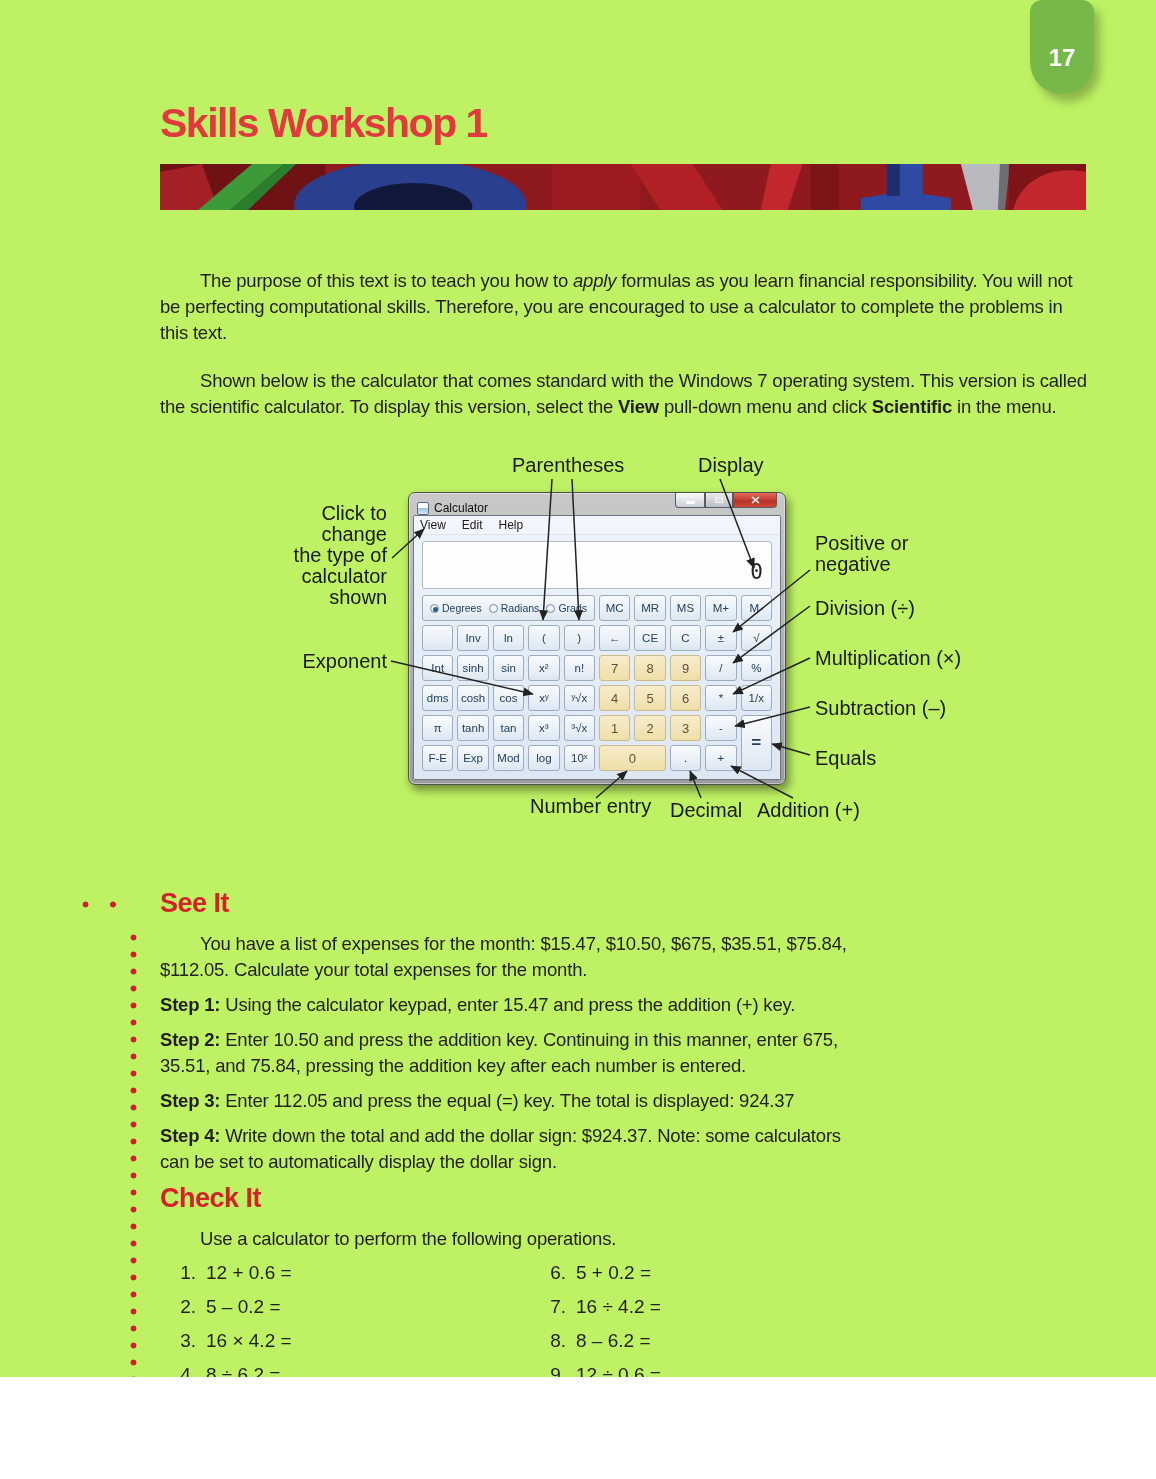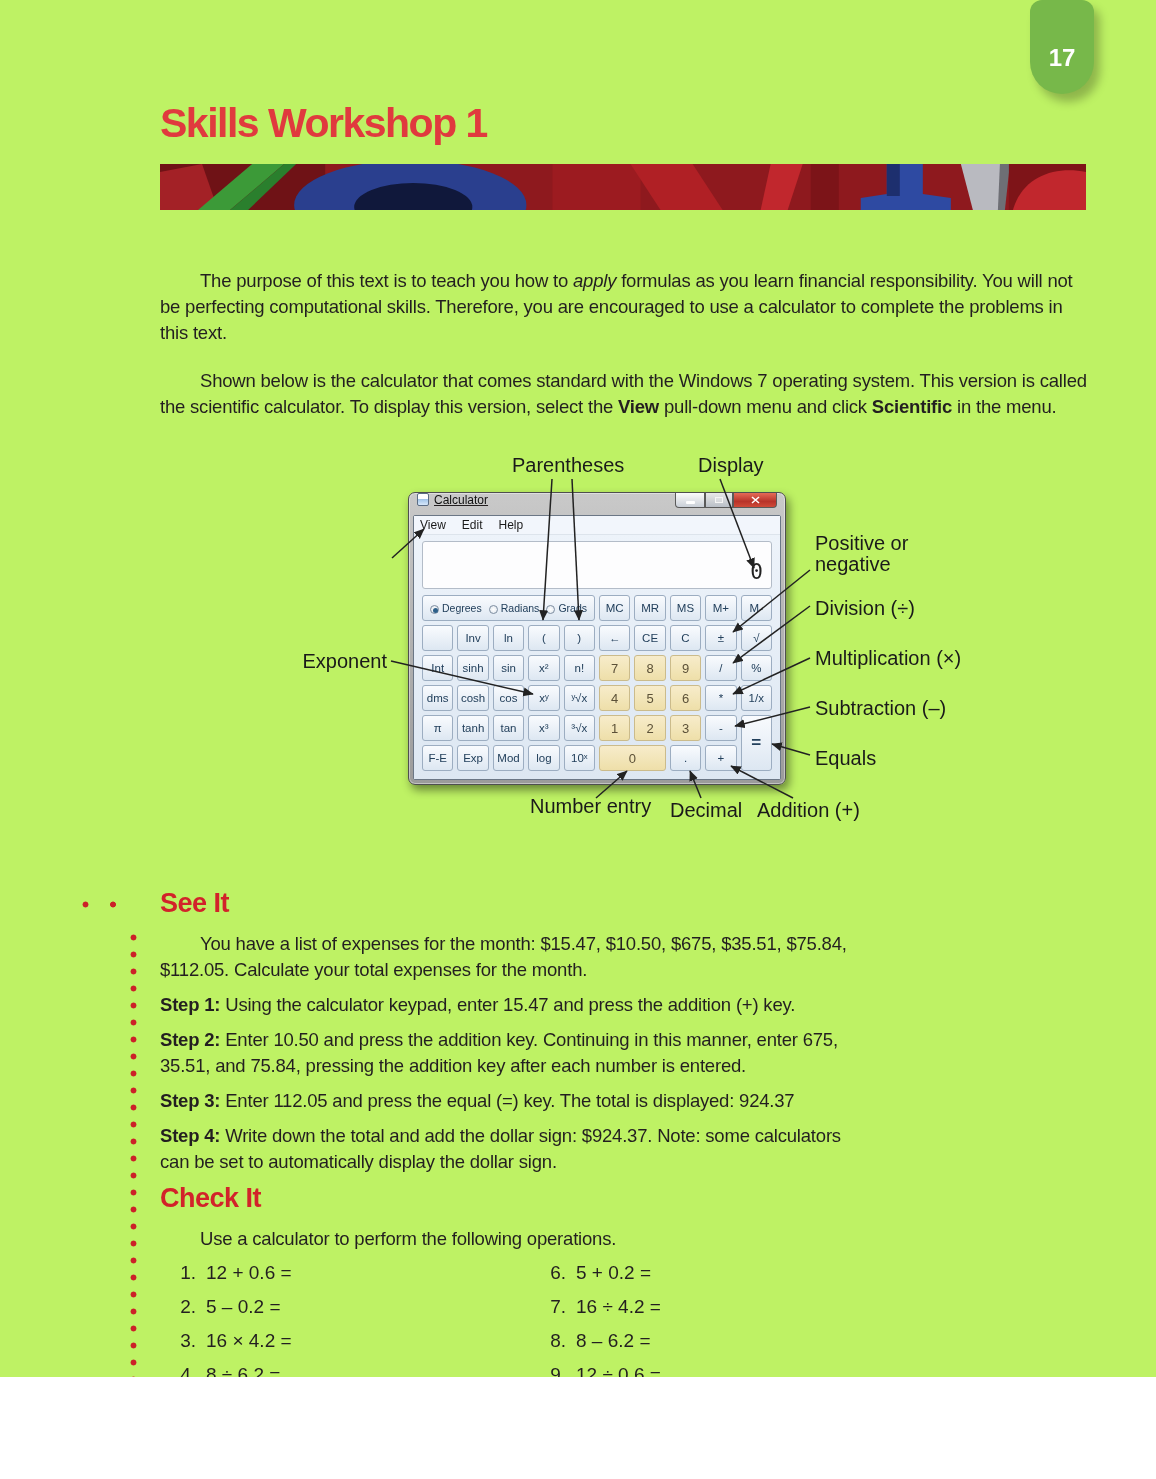--- a/index.html
+++ b/index.html
@@ -63,21 +63,21 @@
   .co-decimal{left:670px;top:352px;}
   .co-addition{left:757px;top:352px;}
   
   .calc-window{
     position:absolute;left:408px;top:44px;width:378px;
     background:linear-gradient(#c9c9c9,#9b9b9b);
     border:1px solid #4f4f4f;border-radius:7px;
     box-shadow:3px 5px 10px rgba(0,0,0,0.45), inset 0 0 0 1px rgba(255,255,255,0.4);
     padding:0 4px 4px 4px;
   }
-  .calc-titlebar{position:relative;height:22px;display:flex;align-items:flex-start;padding-left:4px;text-decoration:underline;}
+  .calc-titlebar{position:relative;height:22px;display:flex;align-items:flex-end;padding-left:4px;}
   .calc-app-icon{
     width:12px;height:13px;margin-right:5px;border:1px solid #5b6d85;border-radius:2px;
     background:linear-gradient(#ffffff 45%,#9fc2e8 46%,#d7e8fa);
   }
   .calc-title{font-size:12px;color:#111111;}
   .win-btns{position:absolute;right:4px;top:0;display:flex;}
   .win-btn{
     height:15px;border:1px solid #5a5a5a;border-top:none;
     display:flex;align-items:center;justify-content:center;
   }
@@ -100,21 +100,21 @@
     border:1px solid #9cadc1;border-radius:3px;
     background:linear-gradient(#f9fbfe,#dde7f2);
     font-size:11.5px;color:#23405c;
     display:flex;align-items:center;justify-content:center;
     font-family:"Liberation Sans",sans-serif;padding:0;cursor:default;
   }
   .k.num{background:linear-gradient(#f7eccb,#eedfa9);border-color:#cbbb8b;color:#5c5138;font-size:13px;}
   .k.zero{grid-column:span 2;}
   .k.equals{grid-row:span 2;font-size:17px;font-weight:bold;}
   .k.wide-panel{grid-column:span 5;display:flex;justify-content:space-between;padding:0 7px;font-size:10.5px;}
-  .radio{display:flex;align-items:flex-end;gap:3px;}
+  .radio{display:flex;align-items:center;gap:3px;}
   .rb{
     width:9px;height:9px;border-radius:50%;border:1px solid #7d8da0;
     background:radial-gradient(#ffffff,#dce4ec);position:relative;
   }
   .rb.sel::after{
     content:"";position:absolute;left:2px;top:2px;width:5px;height:5px;border-radius:50%;
     background:#2c5f8a;
   }
   
   .dotted-rule{
@@ -173,20 +173,21 @@
 
 
   <p class="body-p indent p1"><span>The purpose of this text is to teach you how to </span><em>apply</em><span> formulas as you learn financial responsibility. You will not be perfecting computational skills. Therefore, you are encouraged to use a calculator to complete the problems in this text.</span></p>
 
   <p class="body-p indent p2"><span>Shown below is the calculator that comes standard with the Windows 7 operating system. This version is called the scientific calculator. To display this version, select the </span><b>View</b><span> pull-down menu and click </span><b>Scientific</b><span> in the menu.</span></p>
 
   <div class="figure">
 
     <div class="callout co-parentheses">Parentheses</div>
     <div class="callout co-display">Display</div>
+    <div class="callout co-click">Click to change the type of calculator shown</div>
     <div class="callout co-exponent">Exponent</div>
     <div class="callout co-posneg">Positive or negative</div>
     <div class="callout co-division">Division (÷)</div>
     <div class="callout co-multiplication">Multiplication (×)</div>
     <div class="callout co-subtraction">Subtraction (–)</div>
     <div class="callout co-equals">Equals</div>
     <div class="callout co-numberentry">Number entry</div>
     <div class="callout co-decimal">Decimal</div>
     <div class="callout co-addition">Addition (+)</div>
 

